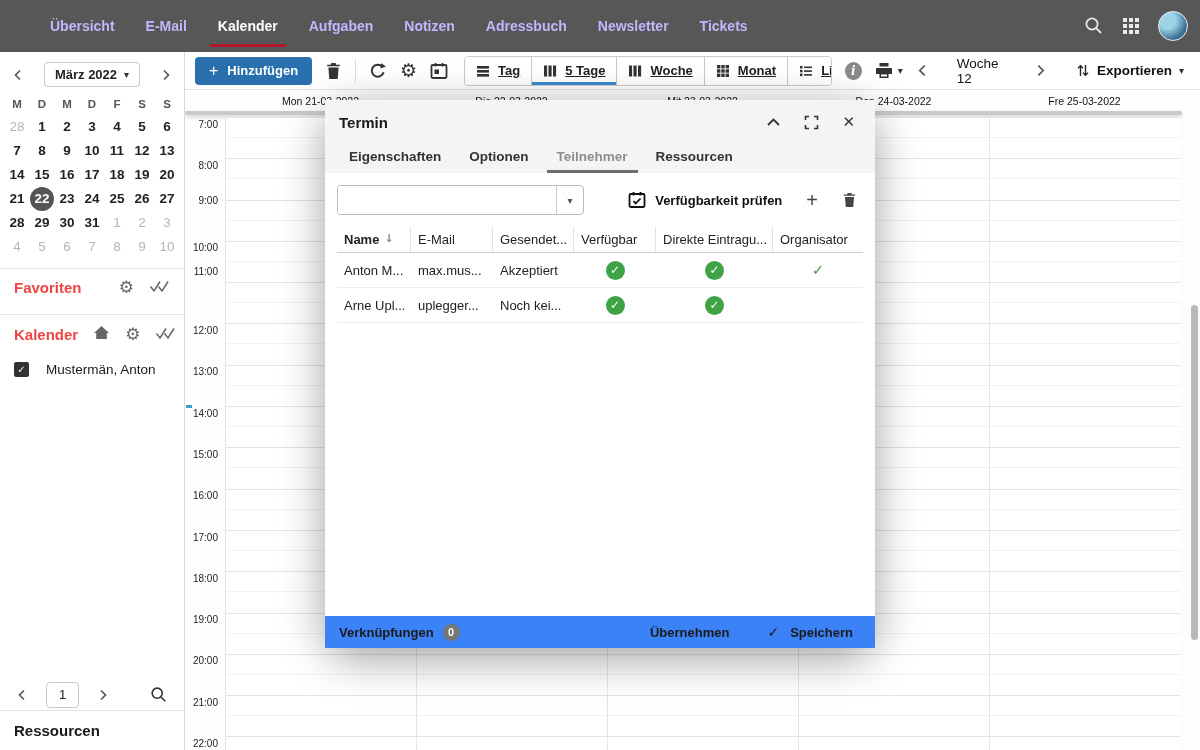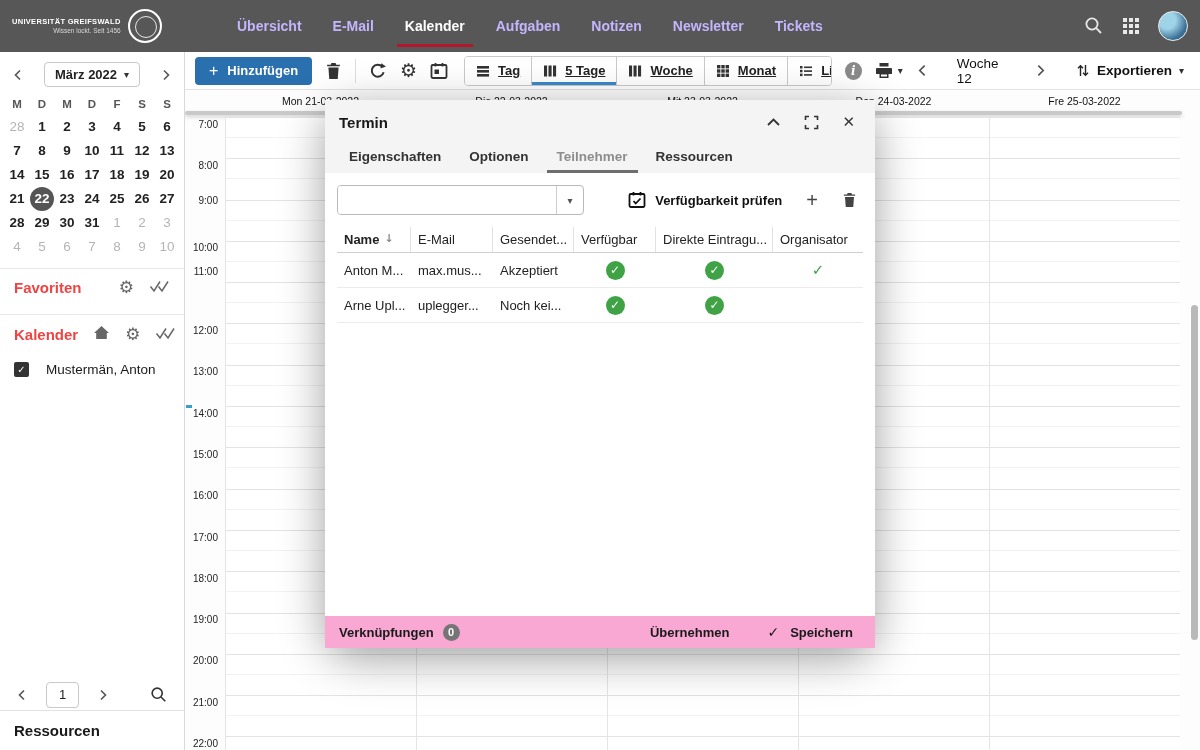--- a/index.html
+++ b/index.html
@@ -103,47 +103,41 @@
   .th{padding:5px 7px;display:flex;align-items:flex-start;gap:5px;border-right:1px solid #e2e2e2;cursor:pointer;white-space:nowrap;overflow:hidden;}
   .th:last-child{border-right:none;}
   .th:first-child{font-weight:bold;}
   .sort-arrow{color:#8a8a8a;font-size:11px;font-family:"DejaVu Sans",sans-serif;}
   .trow{display:flex;border-bottom:1px solid #ececec;height:35px;align-items:center;cursor:pointer;}
   .td{padding:0 7px;white-space:nowrap;overflow:hidden;}
   .td.ctr{display:flex;justify-content:center;padding:0;}
   .c1{width:74px;}.c2{width:82px;}.c3{width:81px;}.c4{width:82px;}.c5{width:117px;}.c6{width:90px;}
   .check-badge{width:19px;height:19px;border-radius:50%;background:var(--green);color:#fff;font-size:12px;font-weight:bold;display:flex;align-items:center;justify-content:center;font-family:"DejaVu Sans",sans-serif;}
   .org-check{color:var(--green);font-size:15px;font-weight:bold;font-family:"DejaVu Sans",sans-serif;}
-  .dlg-foot{background:#f9a8d4;height:32px;display:flex;align-items:center;padding:0 22px 0 14px;flex:0 0 auto;}
+  .dlg-foot{background:#3b82f6;height:32px;display:flex;align-items:center;padding:0 22px 0 14px;flex:0 0 auto;}
   .links{display:flex;align-items:center;gap:9px;cursor:pointer;}
   .links-label{font-size:13px;font-weight:bold;color:#1a1a1a;}
   .links-badge{width:17px;height:17px;border-radius:50%;background:#757575;color:#fff;font-size:11px;font-weight:bold;display:flex;align-items:center;justify-content:center;}
   .apply{margin-left:auto;font-size:13px;font-weight:bold;color:#1a1a1a;cursor:pointer;}
   .save{display:flex;align-items:center;gap:11px;font-size:13px;font-weight:bold;color:#1a1a1a;margin-left:38px;cursor:pointer;}
   .save .chk{font-size:14px;font-family:"DejaVu Sans",sans-serif;}
 </style>
 </head>
 <body>
 
 <div class="app">
 
   <div class="topbar">
-    <div class="logo">
-      <div class="logo-text">
-        <div class="lt1">UNIVERSITÄT GREIFSWALD</div>
-        <div class="lt2">Wissen lockt. Seit 1456</div>
-      </div>
-      <div class="seal"></div>
-    </div>
     <div class="nav-tabs" id="nav-tabs">
         <div class="nav-tab">Übersicht</div>
         <div class="nav-tab">E-Mail</div>
         <div class="nav-tab active">Kalender</div>
         <div class="nav-tab">Aufgaben</div>
         <div class="nav-tab">Notizen</div>
+        <div class="nav-tab">Adressbuch</div>
         <div class="nav-tab">Newsletter</div>
         <div class="nav-tab">Tickets</div>
       </div>
     <div class="top-icons">
       <span class="tb-icon">
         <svg width="20" height="20" viewBox="0 0 20 20">
             <circle cx="8" cy="8" r="5.6" fill="none" stroke="#e9e9e9" stroke-width="1.8"></circle>
             <line x1="12.2" y1="12.2" x2="17" y2="17" stroke="#e9e9e9" stroke-width="1.8"></line>
           </svg>
       </span>

